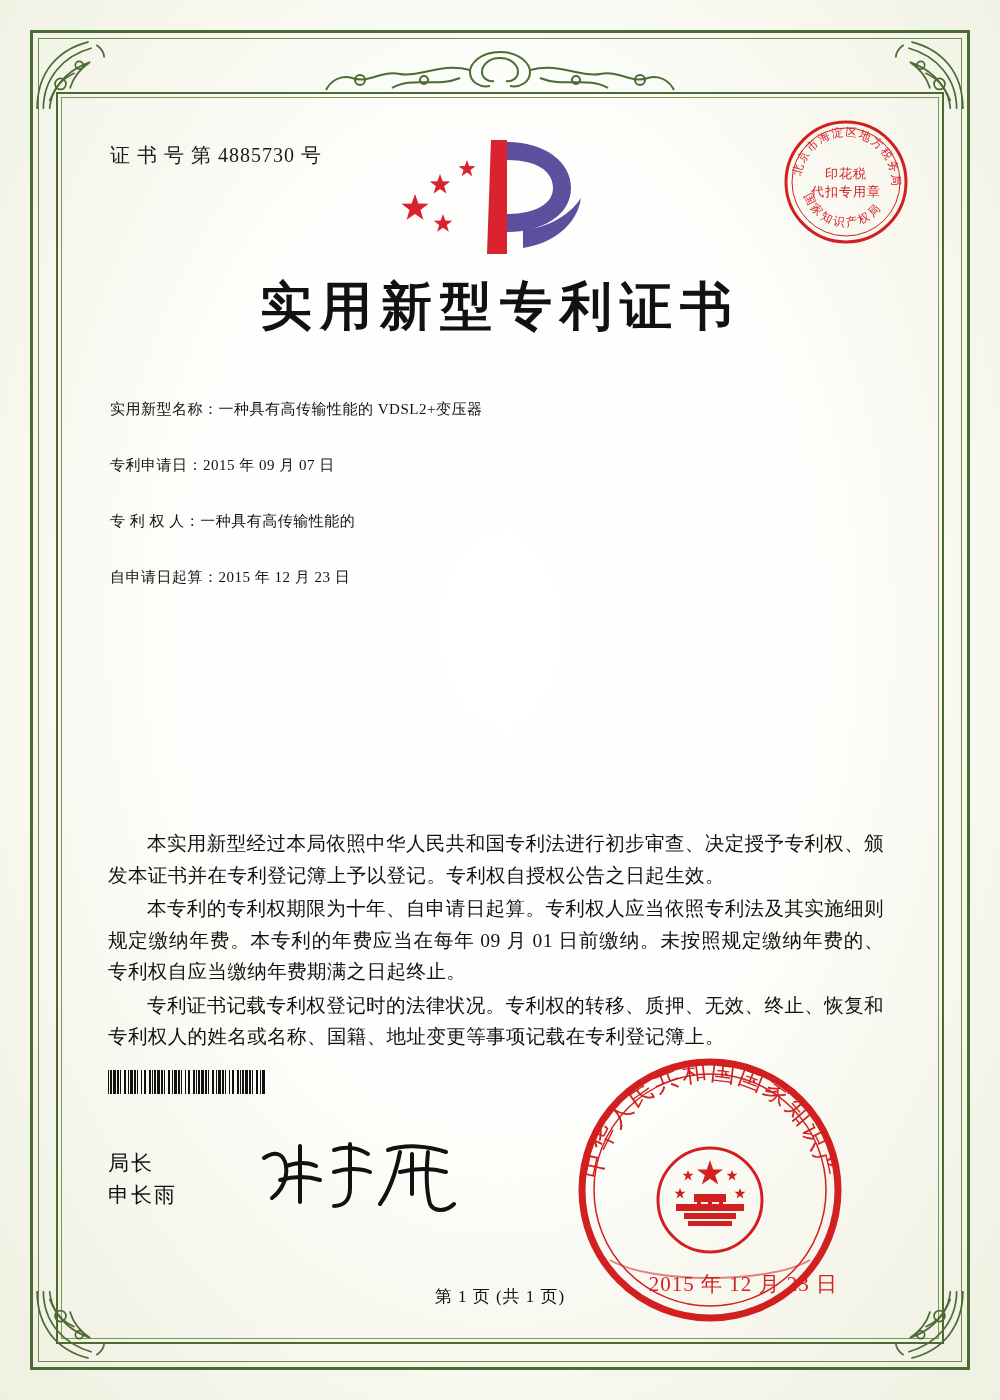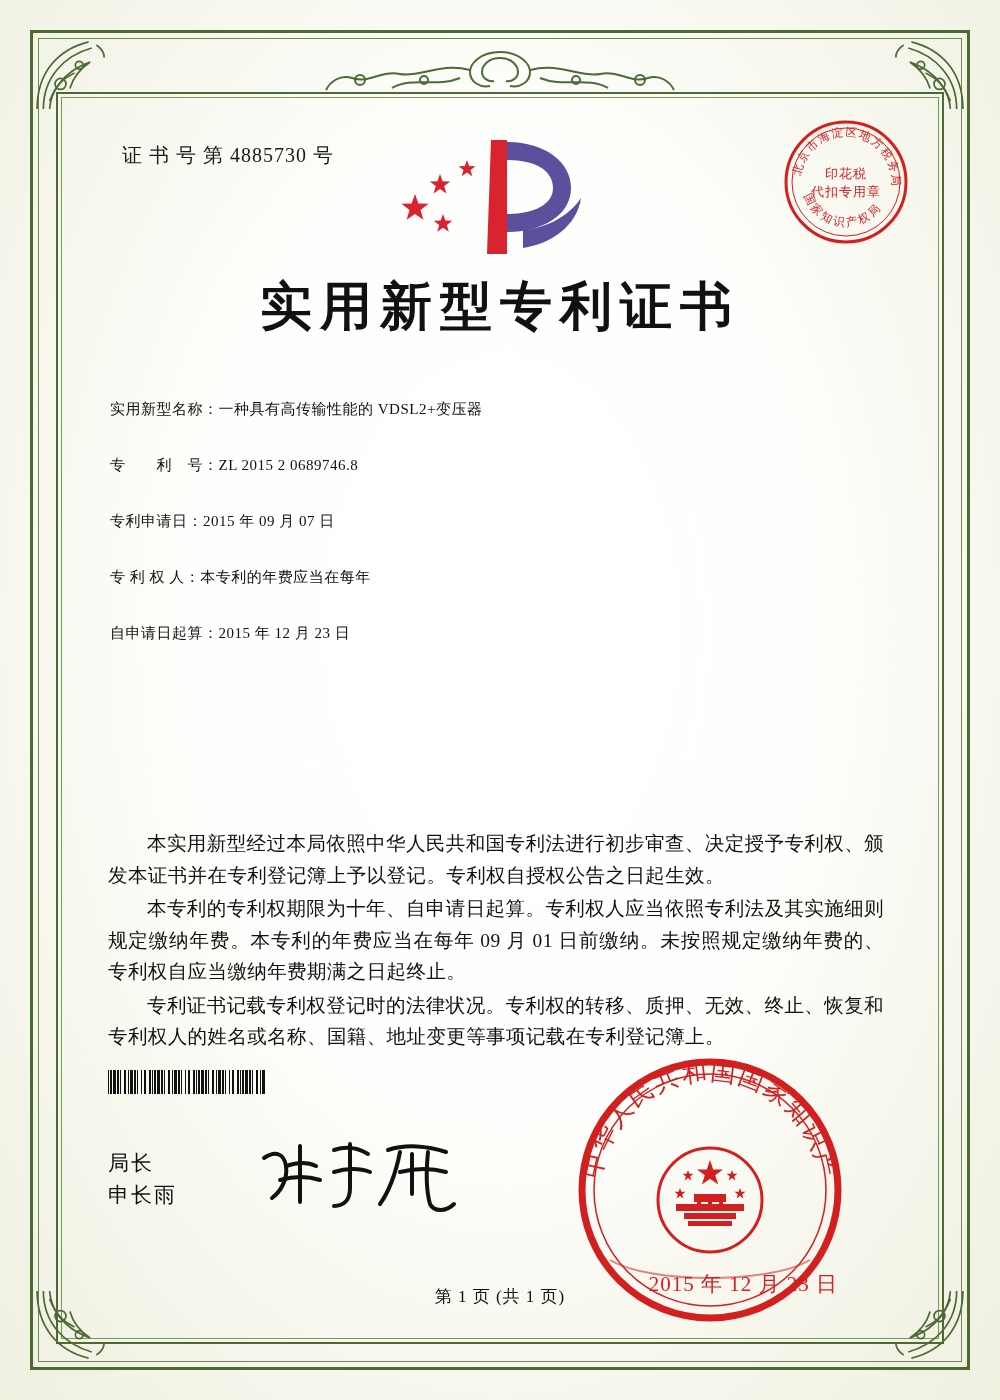--- a/index.html
+++ b/index.html
@@ -72,21 +72,21 @@
   .top-ornament svg { width: 100%; height: 100%; display: block; }
 
   
   .content {
     position: absolute;
     left: 80px; top: 110px; right: 80px; bottom: 70px;
   }
 
   .cert-no {
     position: absolute;
-    left: 42px;
+    left: 30px;
     top: 32px;
     font-size: 20px;
     color: #1a1a1a;
     letter-spacing: 1px;
     white-space: nowrap;
   }
 
   
   .logo {
     position: absolute;
@@ -331,27 +331,24 @@
       </svg>
     </div>
 
     <div class="title">实用新型专利证书</div>
 
     <div class="fields">
       <div class="field">
         <span class="lbl">实用新型名称：</span><span class="val">一种具有高传输性能的 VDSL2+变压器</span>
       </div>
       <div class="field">
-        <span class="lbl">专　　利　号：</span><span class="val">ZL 2015 2 0689746.8</span>
-      </div>
-      <div class="field">
         <span class="lbl">专利申请日：</span><span class="val">2015 年 09 月 07 日</span>
       </div>
       <div class="field">
-        <span class="lbl">专 利 权 人：</span><span class="val">本专利的年费应当在每年</span>
+        <span class="lbl">专 利 权 人：</span><span class="val">一种具有高传输性能的</span>
       </div>
       <div class="field">
         <span class="lbl">自申请日起算：</span><span class="val">2015 年 12 月 23 日</span>
       </div>
     </div>
 
     <div class="paras">
       <p>本实用新型经过本局依照中华人民共和国专利法进行初步审查、决定授予专利权、颁发本证书并在专利登记簿上予以登记。专利权自授权公告之日起生效。</p>
       <p>本专利的专利权期限为十年、自申请日起算。专利权人应当依照专利法及其实施细则规定缴纳年费。本专利的年费应当在每年 09 月 01 日前缴纳。未按照规定缴纳年费的、专利权自应当缴纳年费期满之日起终止。</p>
       <p>专利证书记载专利权登记时的法律状况。专利权的转移、质押、无效、终止、恢复和专利权人的姓名或名称、国籍、地址变更等事项记载在专利登记簿上。</p>

